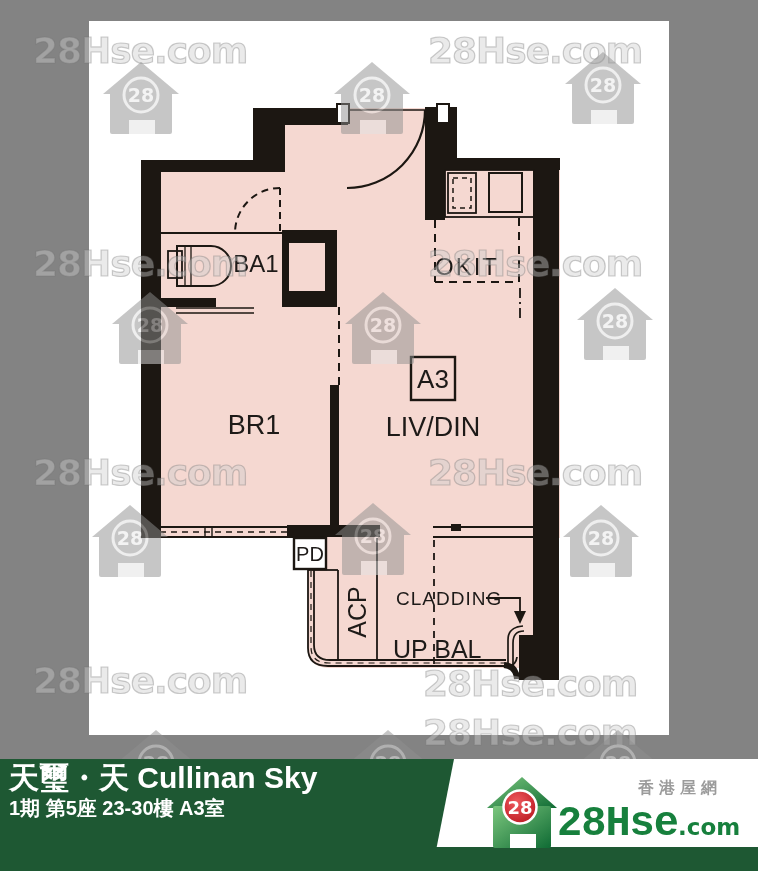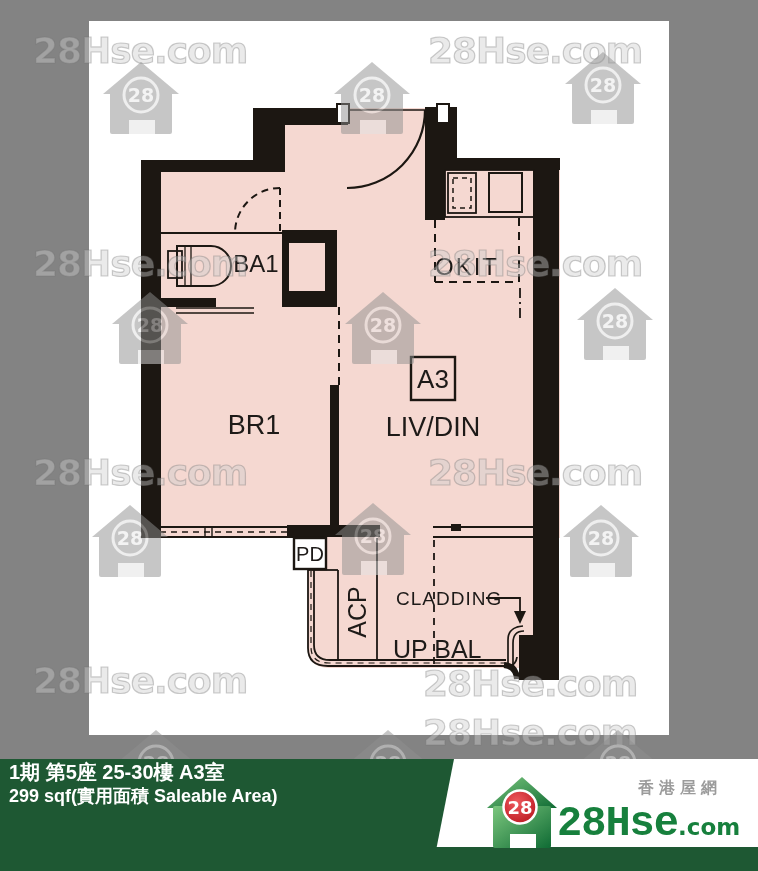--- a/index.html
+++ b/index.html
@@ -223,22 +223,22 @@
     <polygon class="wm-fill" points="38,0 76,32 0,32"></polygon>
     <rect class="wm-fill" x="7" y="30" width="62" height="42" rx="2"></rect>
     <rect class="wm-lite" x="26" y="58" width="26" height="14"></rect>
     <circle cx="38" cy="33" r="17" fill="none" stroke="rgba(255,255,255,0.7)" stroke-width="3"></circle>
     <text class="wm-num" x="38" y="40">28</text>
   </svg>
     </div>
 
   <div class="footer">
     <div class="footer-info">
-      <div class="f-unit">1期 第5座 25-30樓 A3室</div>
-      <div class="f-area">299 sqf(實用面積 Saleable Area)</div>
+      <div class="f-title">天璽・天 Cullinan Sky</div>
+      <div class="f-unit">1期 第5座 23-30樓 A3室</div>
     </div>
     <div class="logo-panel">
       <div class="logo-tagline">香港屋網</div>
       <svg class="logo-house" width="70" height="72" viewBox="0 0 70 72">
         <defs>
           <linearGradient id="hg" x1="0" y1="0" x2="1" y2="1">
             <stop offset="0" stop-color="#7cc77e"></stop>
               <stop offset="1" stop-color="#0f6b34"></stop>
           </linearGradient>
           <radialGradient id="rg" cx="0.4" cy="0.35" r="0.8">

